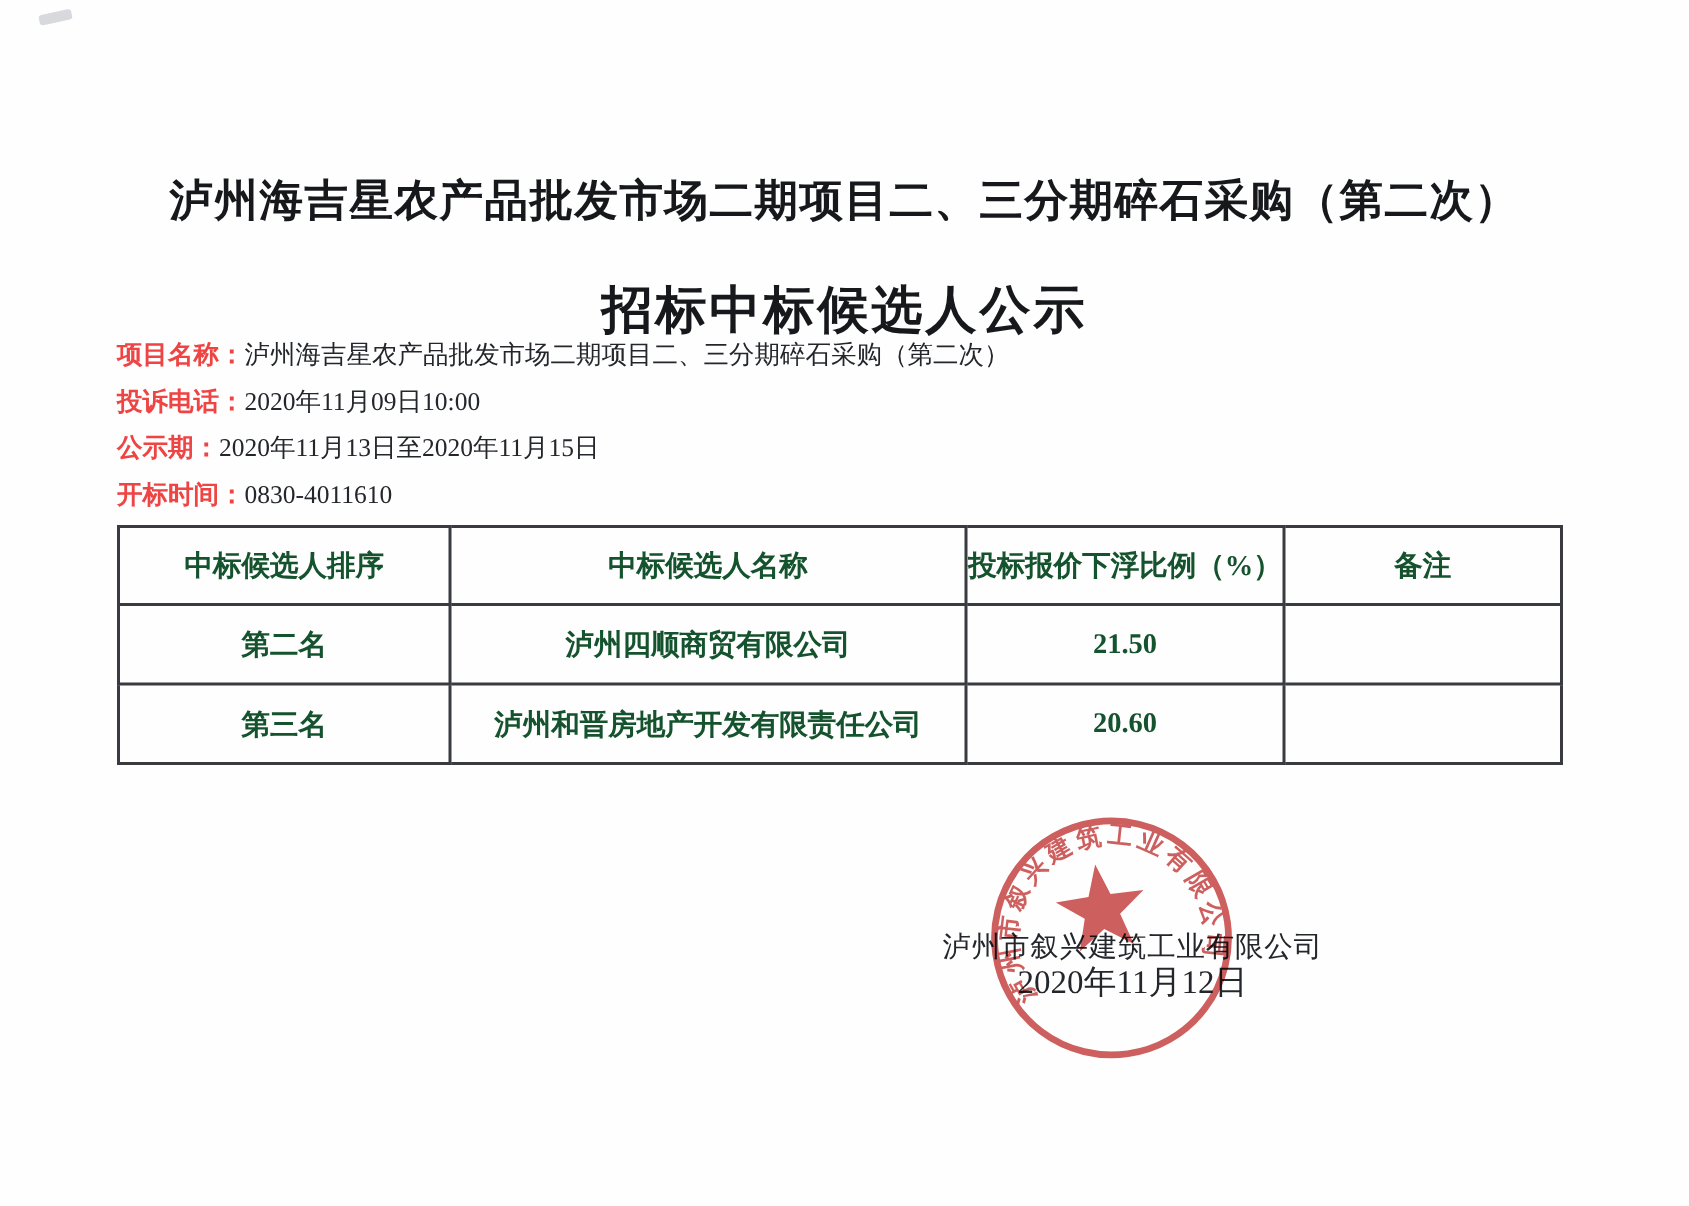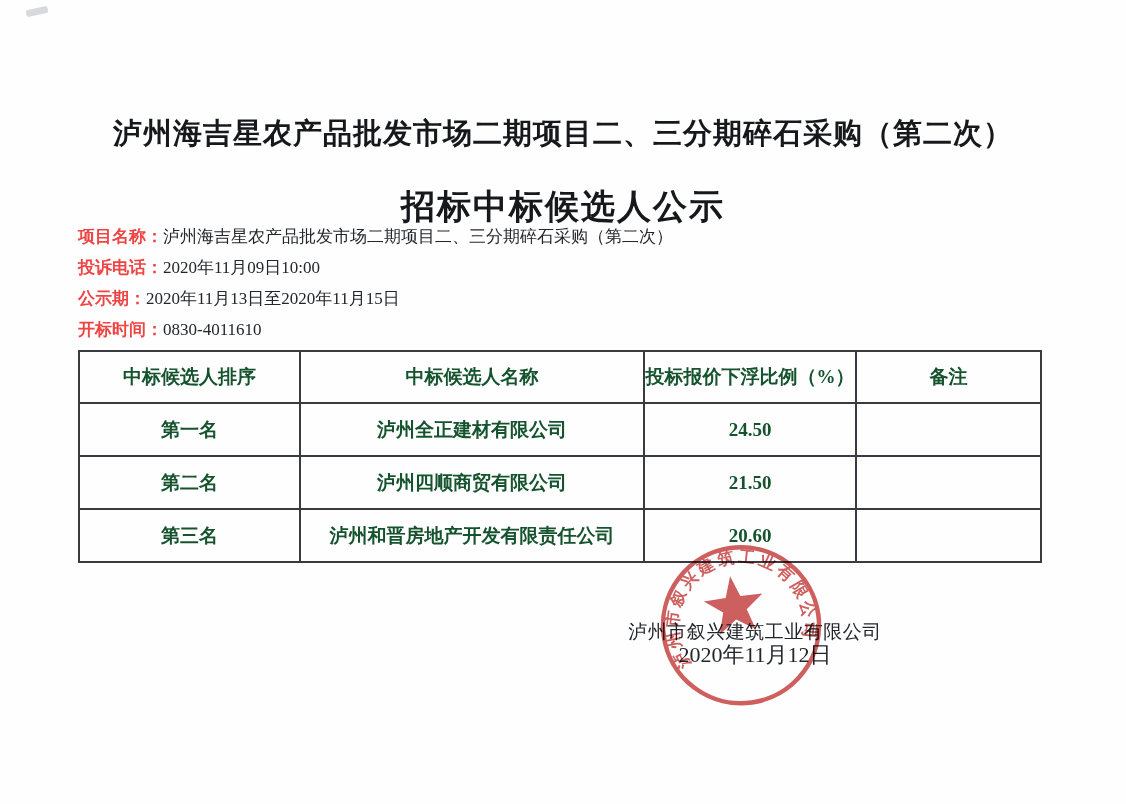--- a/index.html
+++ b/index.html
@@ -132,26 +132,20 @@
   <thead>
     <tr>
       <th>中标候选人排序</th>
       <th>中标候选人名称</th>
       <th>投标报价下浮比例（%）</th>
       <th>备注</th>
     </tr>
   </thead>
   <tbody>
     <tr>
-      <td>第一名</td>
-      <td>泸州全正建材有限公司</td>
-      <td>24.50</td>
-      <td></td>
-    </tr>
-    <tr>
       <td>第二名</td>
       <td>泸州四顺商贸有限公司</td>
       <td>21.50</td>
       <td></td>
     </tr>
     <tr>
       <td>第三名</td>
       <td>泸州和晋房地产开发有限责任公司</td>
       <td>20.60</td>
       <td></td>

